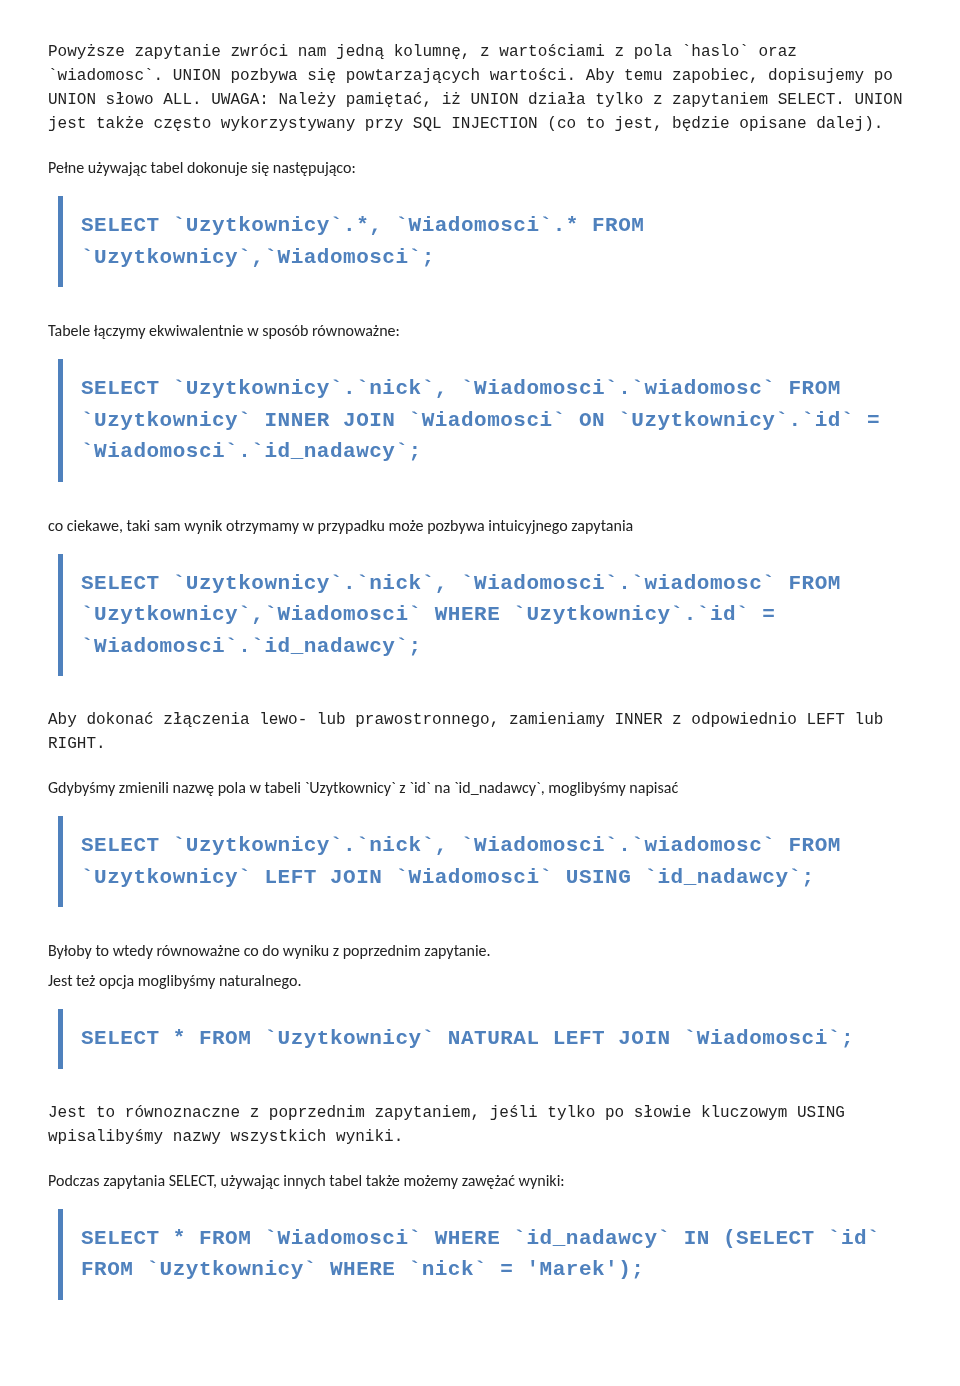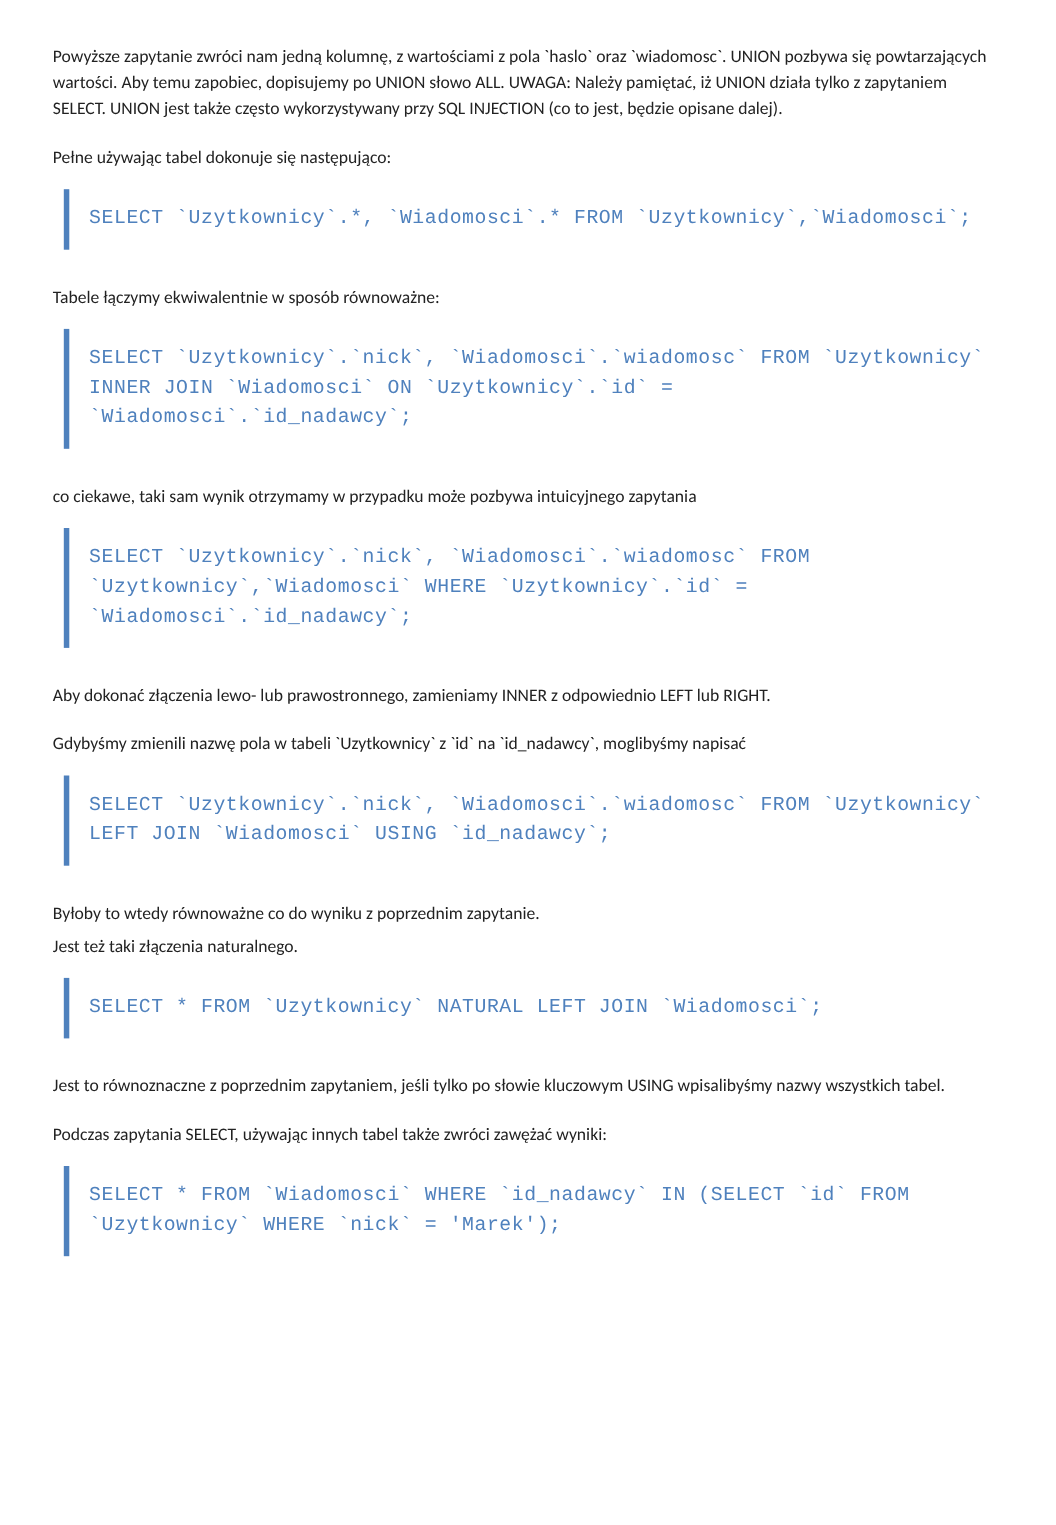--- a/index.html
+++ b/index.html
@@ -11,31 +11,33 @@
     color: #222;
     background: #fff;
     width: 960px;
     box-sizing: border-box;
   }
   p {
     margin: 0 0 6px 0;
   }
   .para-block {
     margin-bottom: 20px;
+    font-family: Liberation Mono, monospace;
   }
   .code-block {
     border-left: 5px solid #4F81BD;
     padding: 14px 4px 14px 18px;
     margin: 16px 10px 32px 10px;
     font-family: "Consolas", "Courier New", monospace;
-    font-size: 18px;
+    font-size: 21px;
     color: #4F81BD;
     letter-spacing: 0.5px;
     white-space: pre-wrap;
     word-wrap: break-word;
+    font-weight: bold;
   }
 </style>
 </head>
 <body>
 
 <div class="para-block">
   <p>Powyższe zapytanie zwróci nam jedną kolumnę, z wartościami z pola `haslo` oraz `wiadomosc`. UNION pozbywa się powtarzających wartości. Aby temu zapobiec, dopisujemy po UNION słowo ALL. UWAGA: Należy pamiętać, iż UNION działa tylko z zapytaniem SELECT. UNION jest także często wykorzystywany przy SQL INJECTION (co to jest, będzie opisane dalej).</p>
 </div>
 
 <p>Pełne używając tabel dokonuje się następująco:</p>
@@ -52,23 +54,23 @@
 
 <div class="para-block">
   <p>Aby dokonać złączenia lewo- lub prawostronnego, zamieniamy INNER z odpowiednio LEFT lub RIGHT.</p>
 </div>
 
 <p>Gdybyśmy zmienili nazwę pola w tabeli `Uzytkownicy` z `id` na `id_nadawcy`, moglibyśmy napisać</p>
 
 <div class="code-block">SELECT `Uzytkownicy`.`nick`, `Wiadomosci`.`wiadomosc` FROM `Uzytkownicy` LEFT JOIN `Wiadomosci` USING `id_nadawcy`;</div>
 
 <p>Byłoby to wtedy równoważne co do wyniku z poprzednim zapytanie.</p>
-<p>Jest też taki złączenia naturalnego.</p>
+<p>Jest też opcja moglibyśmy naturalnego.</p>
 
 <div class="code-block">SELECT * FROM `Uzytkownicy` NATURAL LEFT JOIN `Wiadomosci`;</div>
 
 <div class="para-block">
-  <p>Jest to równoznaczne z poprzednim zapytaniem, jeśli tylko po słowie kluczowym USING wpisalibyśmy nazwy wszystkich tabel.</p>
+  <p>Jest to równoznaczne z poprzednim zapytaniem, jeśli tylko po słowie kluczowym USING wpisalibyśmy nazwy wszystkich wyniki.</p>
 </div>
 
-<p>Podczas zapytania SELECT, używając innych tabel także zwróci zawężać wyniki:</p>
+<p>Podczas zapytania SELECT, używając innych tabel także możemy zawężać wyniki:</p>
 
 <div class="code-block">SELECT * FROM `Wiadomosci` WHERE `id_nadawcy` IN (SELECT `id` FROM `Uzytkownicy` WHERE `nick` = 'Marek');</div>
 
 </body></html>

